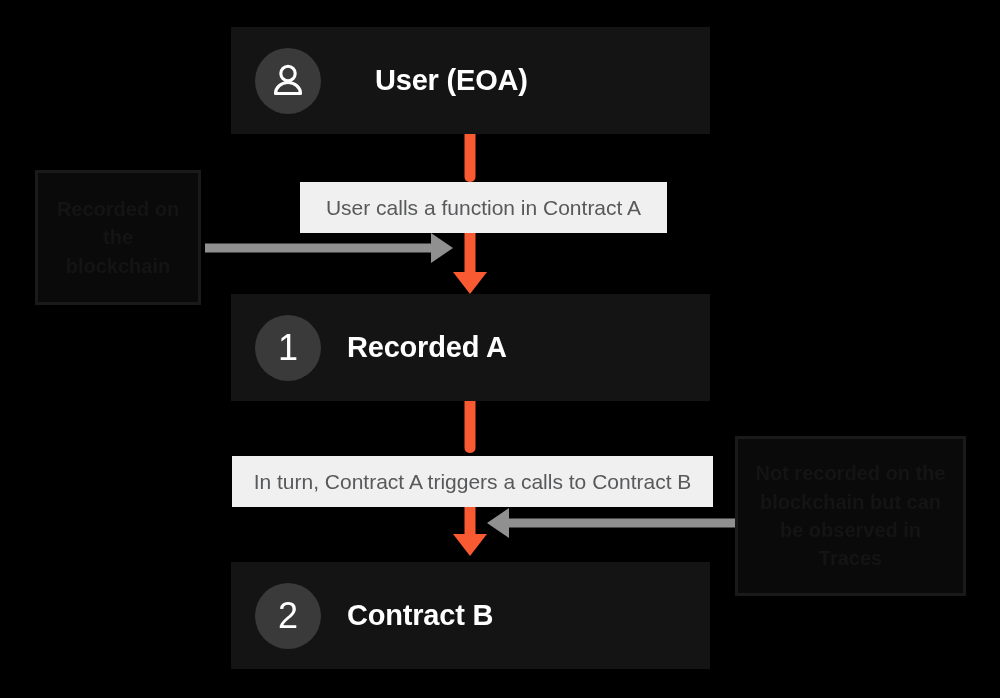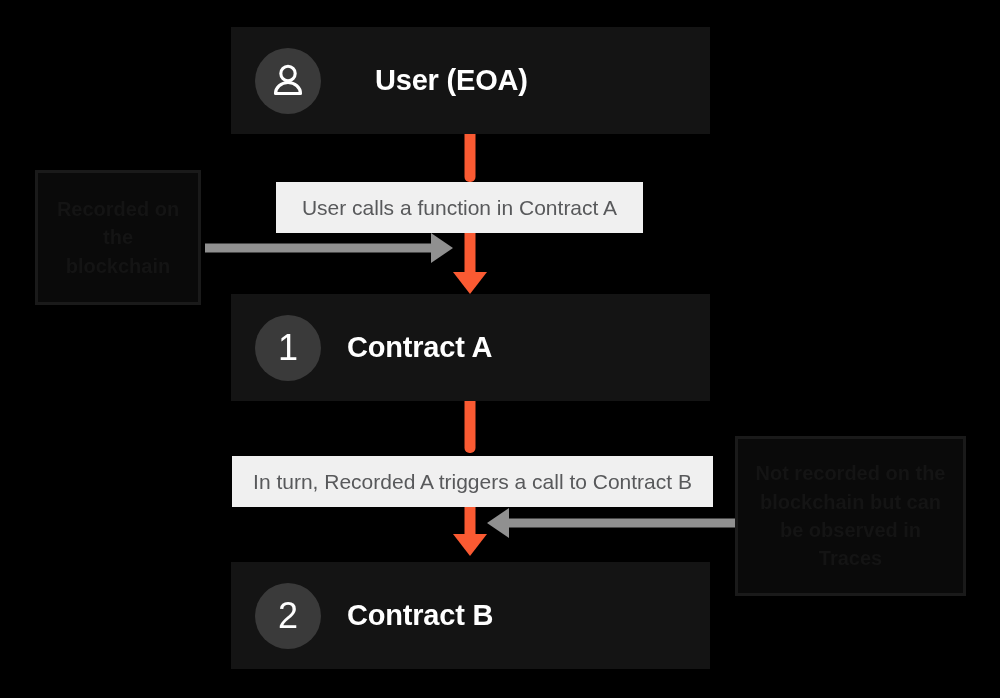--- a/index.html
+++ b/index.html
@@ -165,21 +165,21 @@
         <path d="M6.5 31.5 a12.5 11 0 0 1 25 0 Z" fill="none" stroke="#ffffff" stroke-width="3.1" stroke-linejoin="round"></path>
       </svg>
     </div>
     <div class="node-title">User (EOA)</div>
   </div>
 
   <div class="node" style="left:231px; top:294px; width:479px; height:107px;">
     <div class="node-badge">
       <span class="num">1</span>
     </div>
-    <div class="node-title">Contract A</div>
+    <div class="node-title">Recorded A</div>
   </div>
 
   <div class="node" style="left:231px; top:562px; width:479px; height:107px;">
     <div class="node-badge">
       <span class="num">2</span>
     </div>
     <div class="node-title">Contract B</div>
   </div>
 
   <div class="v-arrow" style="left:454px; top:134px; width:32px; height:160px;">
@@ -189,26 +189,26 @@
     <div class="v-stem" style="top:98px; height:42px;"></div>
     <div class="v-head" style="top:138px;"></div>
   </div>
 
   <div class="v-arrow" style="left:454px; top:401px; width:32px; height:161px;">
     <div class="v-cap" style="top:0px; height:52px;"></div>
     <div class="v-stem" style="top:104px; height:31px;"></div>
     <div class="v-head" style="top:133px;"></div>
   </div>
 
-  <div class="chip" style="left:276px; top:182px; width:367px; height:51px;">
+  <div class="chip" style="left:300px; top:182px; width:367px; height:51px;">
     <span class="chip-text">User calls a function in Contract A</span>
   </div>
 
   <div class="chip" style="left:232px; top:456px; width:481px; height:51px;">
-    <span class="chip-text">In turn, Recorded A triggers a call to Contract B</span>
+    <span class="chip-text">In turn, Contract A triggers a calls to Contract B</span>
   </div>
 
   <div class="annot" style="left:35px; top:170px; width:166px; height:135px;">
     <span class="annot-text">Recorded on the blockchain</span>
   </div>
 
   <div class="h-arrow" style="left:205px; top:233px; width:250px;">
     <div class="h-stem" style="left:0px; width:228px;"></div>
     <div class="h-head-right" style="left:226px;"></div>
   </div>

